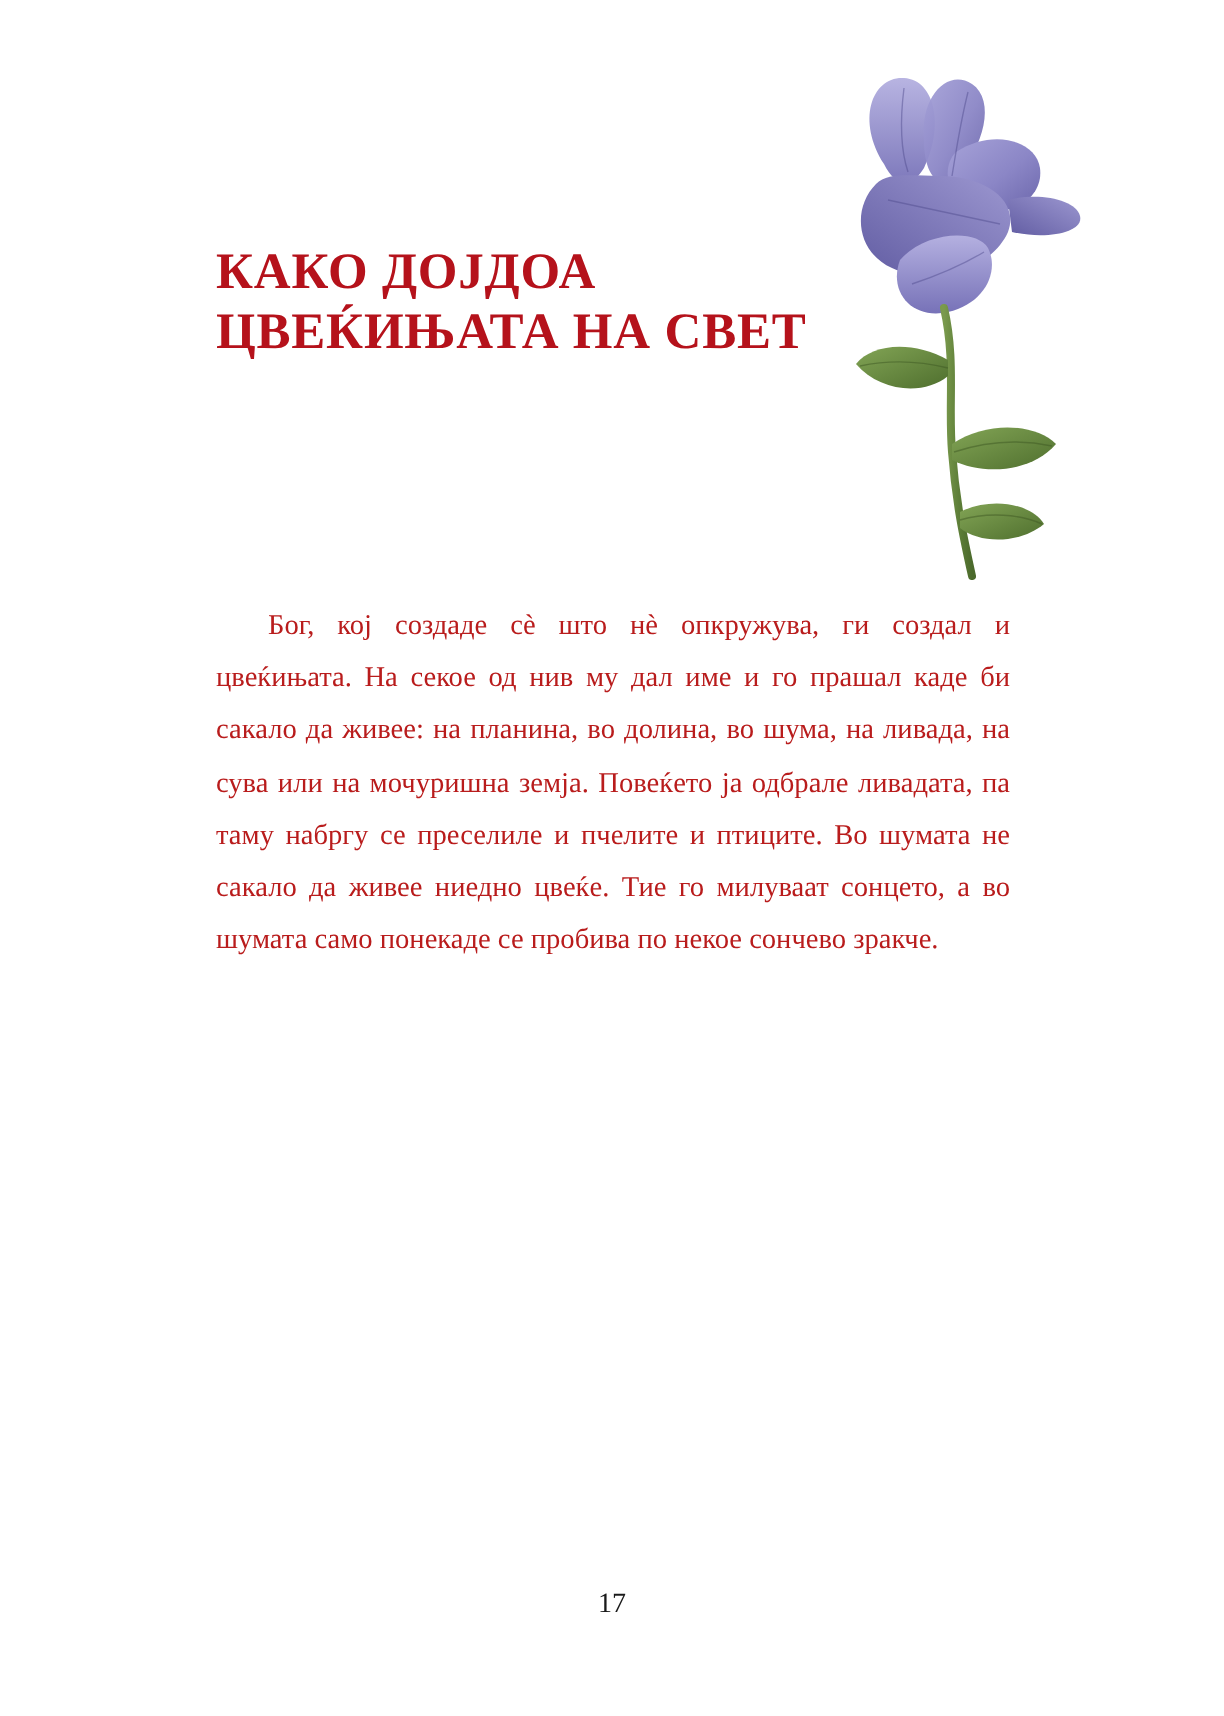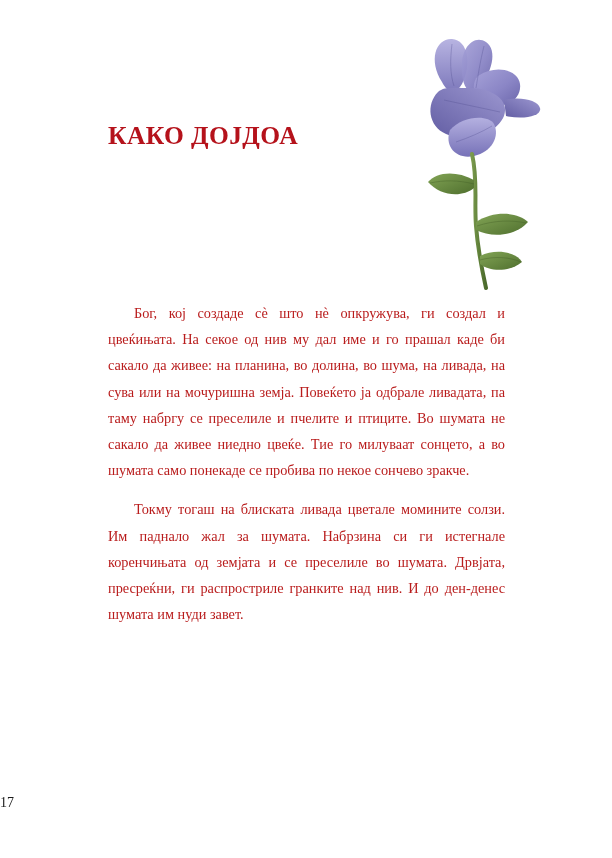--- a/index.html
+++ b/index.html
@@ -71,20 +71,21 @@
   .body-text p + p {
     margin-top: 13px;
   }
 
   
   .page-number {
     position: absolute;
     left: 0;
     top: 795px;
     width: 612px;
+    text-align: center;
     font-family: "Liberation Serif", serif;
     font-size: 14px;
     color: #1a1a1a;
   }
 </style>
 </head>
 <body>
 
 <div class="page">
 
@@ -142,22 +143,22 @@
       <g stroke="#3f5a24" stroke-width="0.7" opacity="0.5" fill="none">
         <path d="M74 154 C58 150, 44 150, 30 153"></path>
         <path d="M77 196 C95 190, 112 190, 126 193"></path>
         <path d="M80 230 C94 226, 110 227, 121 232"></path>
       </g>
     </svg>
   </div>
 
   <h1 class="chapter-title">
     <span class="line">КАКО ДОЈДОА</span>
+    <span class="line">ЦВЕЌИЊАТА НА СВЕТ</span>
   </h1>
 
   <div class="body-text">
     <p>Бог, кој создаде сѐ што нѐ опкружува, ги создал и цвеќињата. На секое од нив му дал име и го прашал каде би сакало да живее: на планина, во долина, во шума, на ливада, на сува или на мочуришна земја. Повеќето ја одбрале ливадата, па таму набргу се преселиле и пчелите и птиците. Во шумата не сакало да живее ниедно цвеќе. Тие го милуваат сонцето, а во шумата само понекаде се пробива по некое сончево зракче.</p>
-    <p>Токму тогаш на блиската ливада цветале моминитe солзи. Им паднало жал за шумата. Набрзина си ги истегнале коренчињата од земјата и се преселиле во шумата. Дрвјата, пресреќни, ги распростриле гранките над нив. И до ден-денес шумата им нуди завет.</p>
   </div>
 
   <div class="page-number">17</div>
 
 </div>
 
 </body></html>

